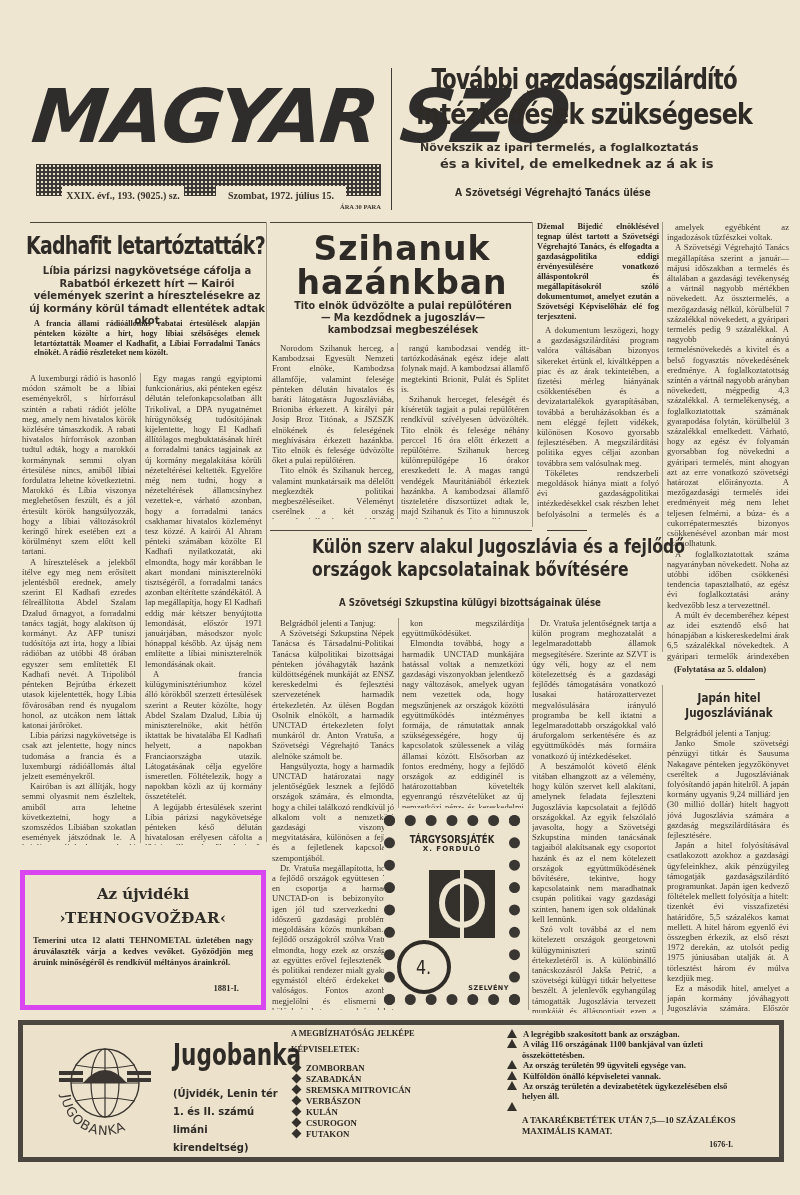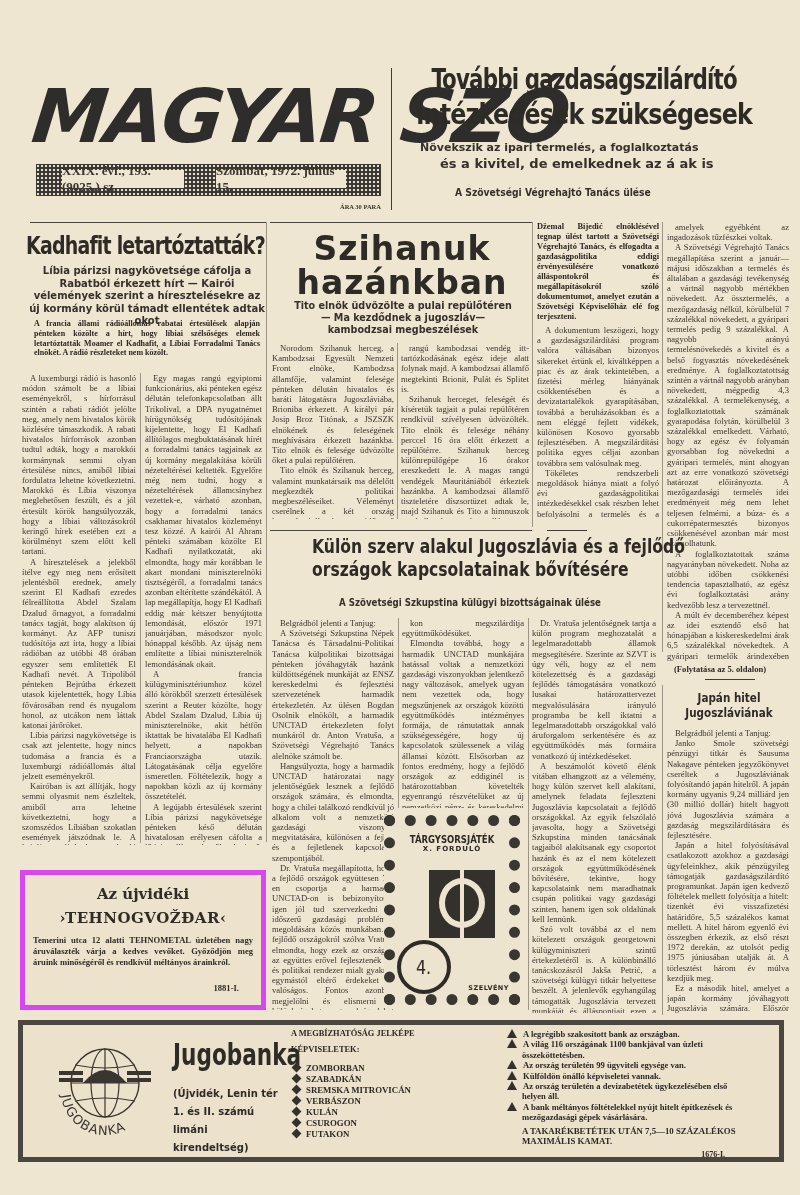--- a/index.html
+++ b/index.html
@@ -47,22 +47,22 @@
     color: #2f2d2c;
     transform: scaleX(1.02) skewX(-6deg);
     line-height: 80px;
   }
   .dotbar {
     background-color: #3b3835;
     background-image: radial-gradient(#e8dfca 30%, transparent 32%);
     background-size: 4px 4px;
   }
   .issue-box {
-    position: absolute; background: #efe6d2; top: 6px; height: 18px;
-    font-family: "Liberation Serif", serif; font-size: 13px; font-weight: bold;
+    position: absolute; background: #efe6d2; top: 22px; height: 18px;
+    font-family: "Liberation Serif", serif; font-size: 10px; font-weight: bold;
     color: #3a342c; display: flex; align-items: center; justify-content: center;
   }
 
   
   .ad-box { border: 5px solid #d946ef; background: #ede3cd; }
   .jb-frame { border: 5px solid #4b4640; background: #ece2cc; }
   .jb-list { font-family: "Liberation Serif", serif; font-weight: bold; font-size: 8.8px; color: #2c2824; line-height: 11px; }
   .diamond { display: inline-block; width: 7px; height: 7px; background: #34302b; transform: rotate(45deg); margin-right: 6px; }
   .triangle { display: inline-block; width: 0; height: 0; border-left: 5px solid transparent; border-right: 5px solid transparent; border-bottom: 9px solid #34302b; margin-right: 6px; vertical-align: -1px; }
 
@@ -236,17 +236,17 @@
     <div><span class="diamond"></span><span>KULÁN</span></div>
     <div><span class="diamond"></span><span>CSUROGON</span></div>
     <div><span class="diamond"></span><span>FUTAKON</span></div>
   </div>
   <div class="abs jb-list" style="left:484px; top:4px; width:232px; font-size:8.6px; line-height:10.4px;">
     <div style="padding-left:15px; text-indent:-15px;"><span class="triangle"></span><span>A legrégibb szakosított bank az országban.</span></div>
     <div style="padding-left:15px; text-indent:-15px;"><span class="triangle"></span><span>A világ 116 országának 1100 bankjával van üzleti összeköttetésben.</span></div>
     <div style="padding-left:15px; text-indent:-15px;"><span class="triangle"></span><span>Az ország területén 99 ügyviteli egysége van.</span></div>
     <div style="padding-left:15px; text-indent:-15px;"><span class="triangle"></span><span>Külföldön önálló képviseletei vannak.</span></div>
     <div style="padding-left:15px; text-indent:-15px;"><span class="triangle"></span><span>Az ország területén a devizabetétek ügykezelésében első helyen áll.</span></div>
-    <div style="padding-left:15px; text-indent:-15px;"><span class="triangle"></span><span>A bank méltányos föltételekkel nyújt hitelt építkezések és mezőgazdasági gépek vásárlására.</span></div>
+    <div style="padding-left:15px; text-indent:-15px;"><span class="triangle"></span></div>
     <div style="padding-left:15px; margin-top:3px; font-size:8.8px;">A TAKARÉKBETÉTEK UTÁN 7,5—10 SZÁZALÉKOS MAXIMÁLIS KAMAT.</div>
-    <div style="text-align:right; margin-top:4px; margin-right:14px; font-size:8px;">1676-I.</div>
+    <div style="text-align:right; margin-top:4px; margin-right:6px; font-size:8px;">1676-I.</div>
   </div>
 </div>
 
 </body></html>

